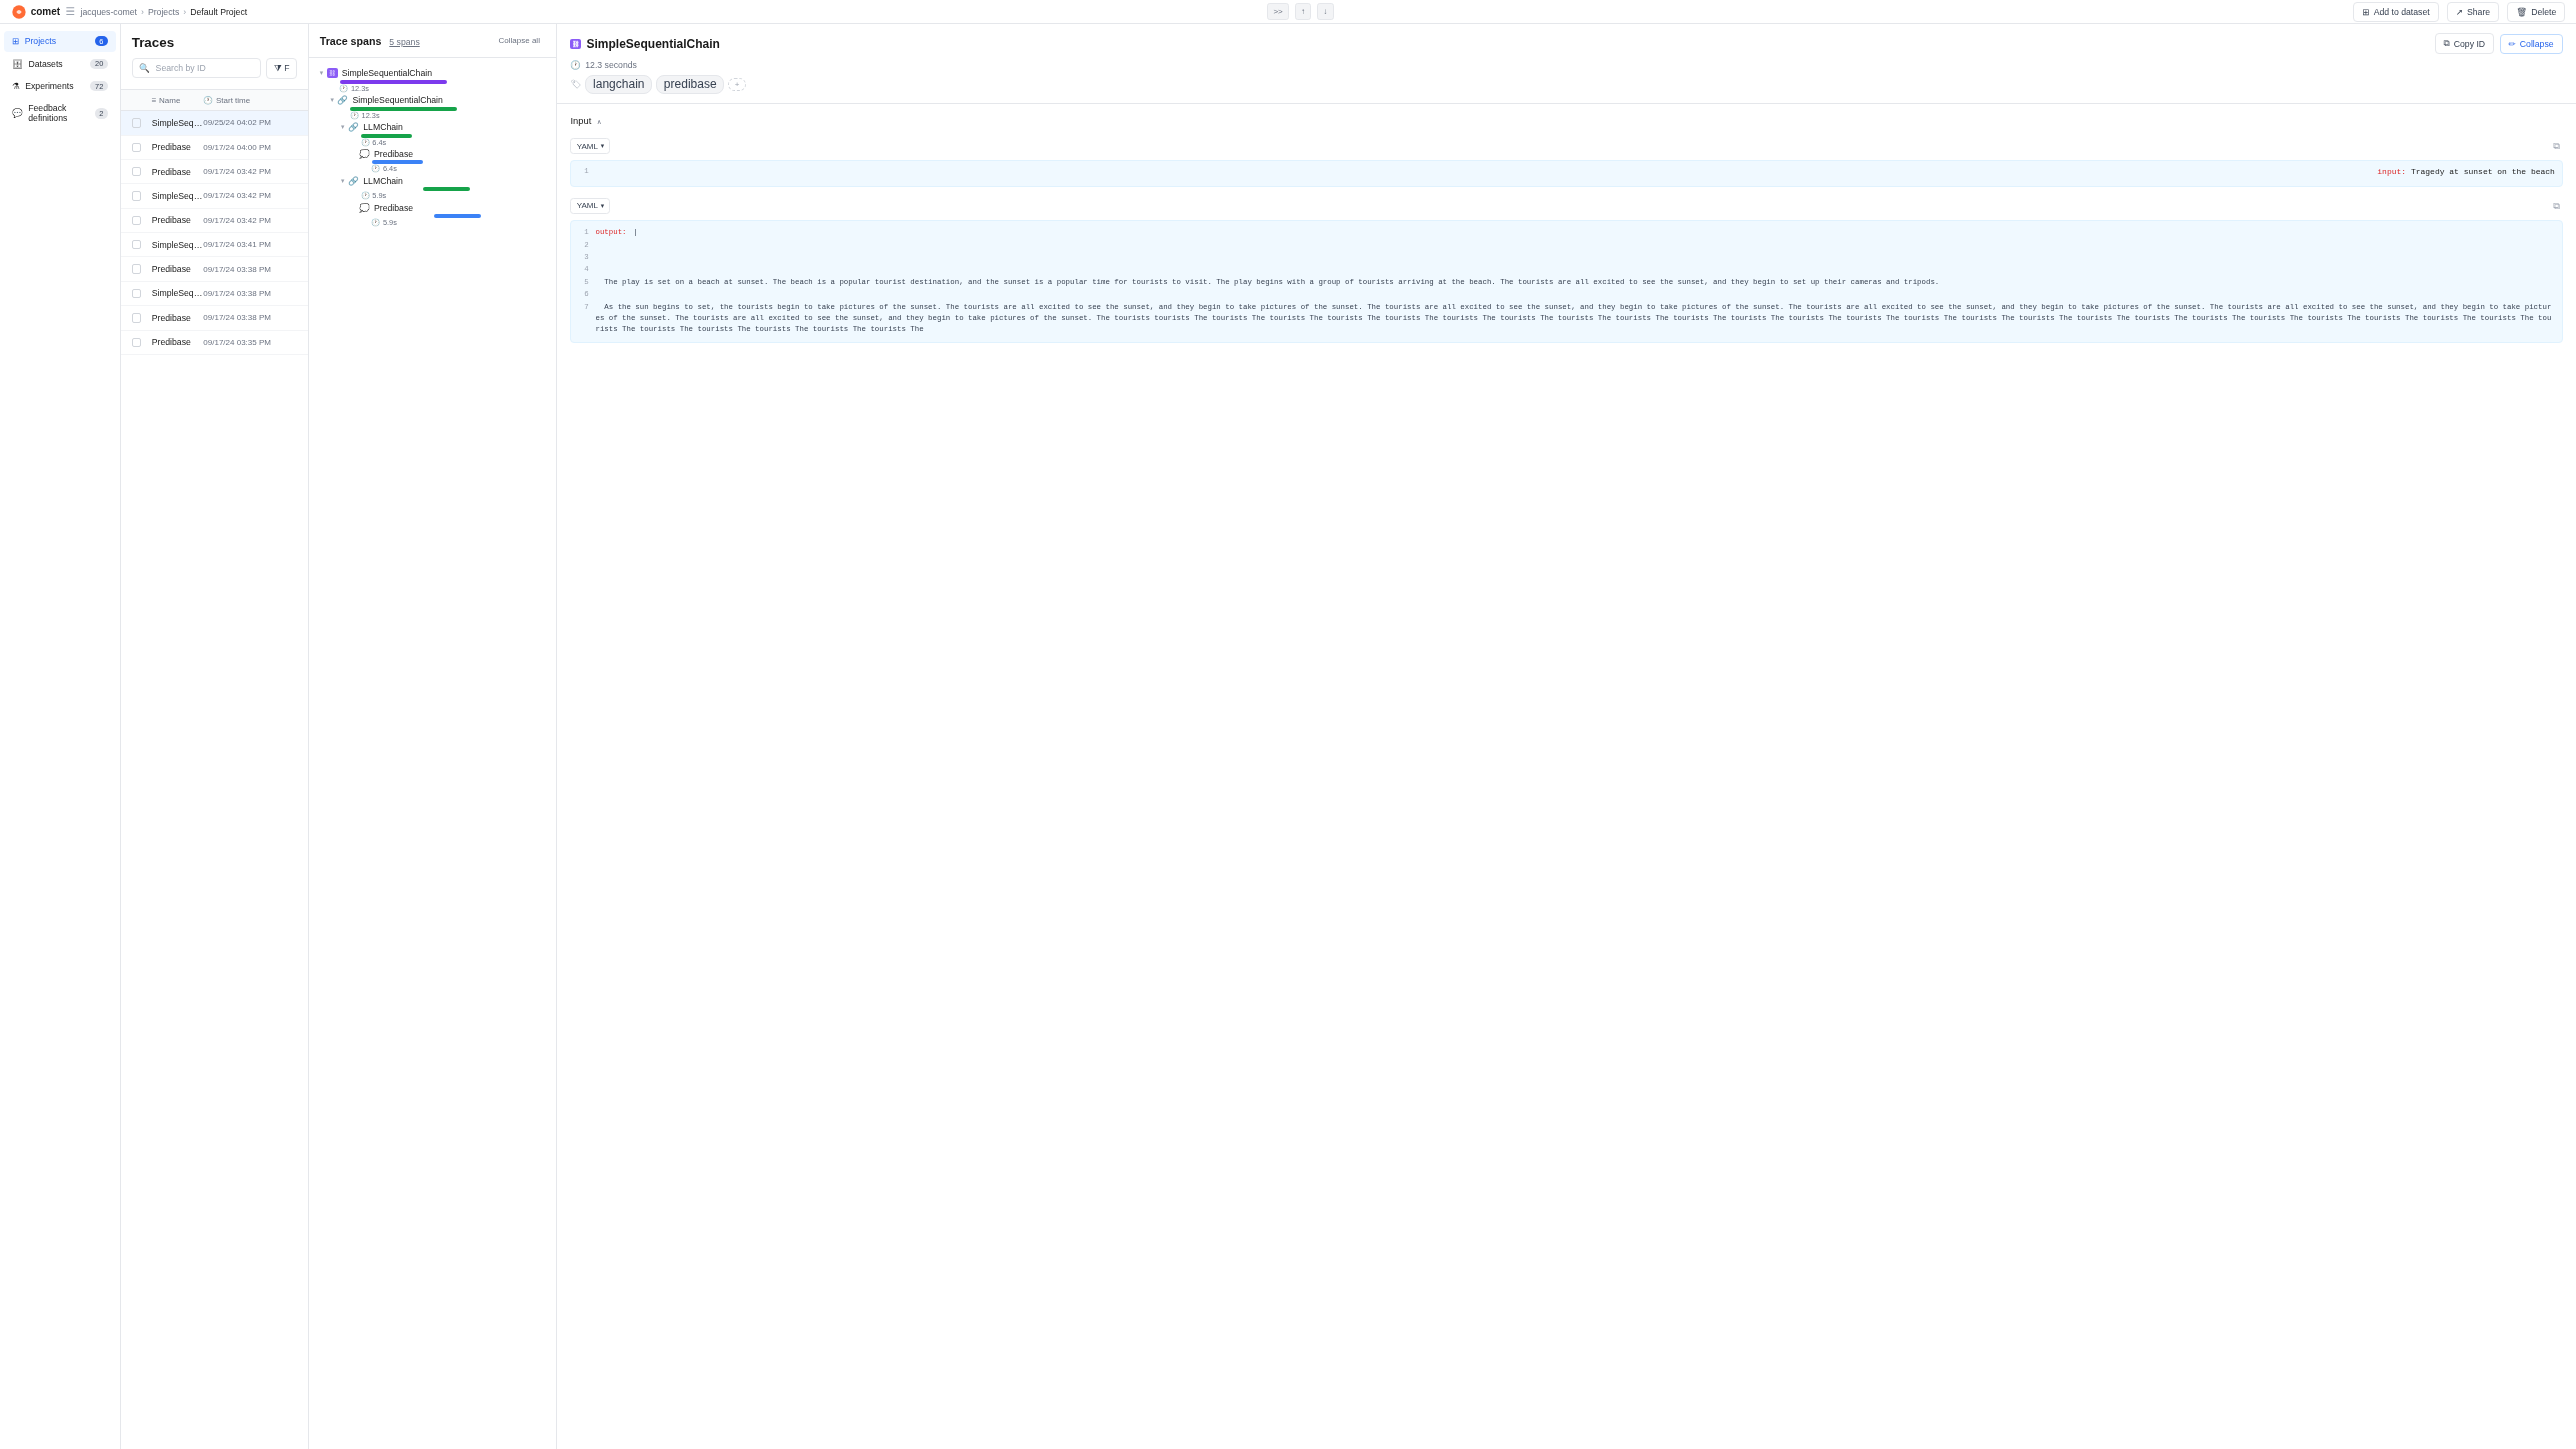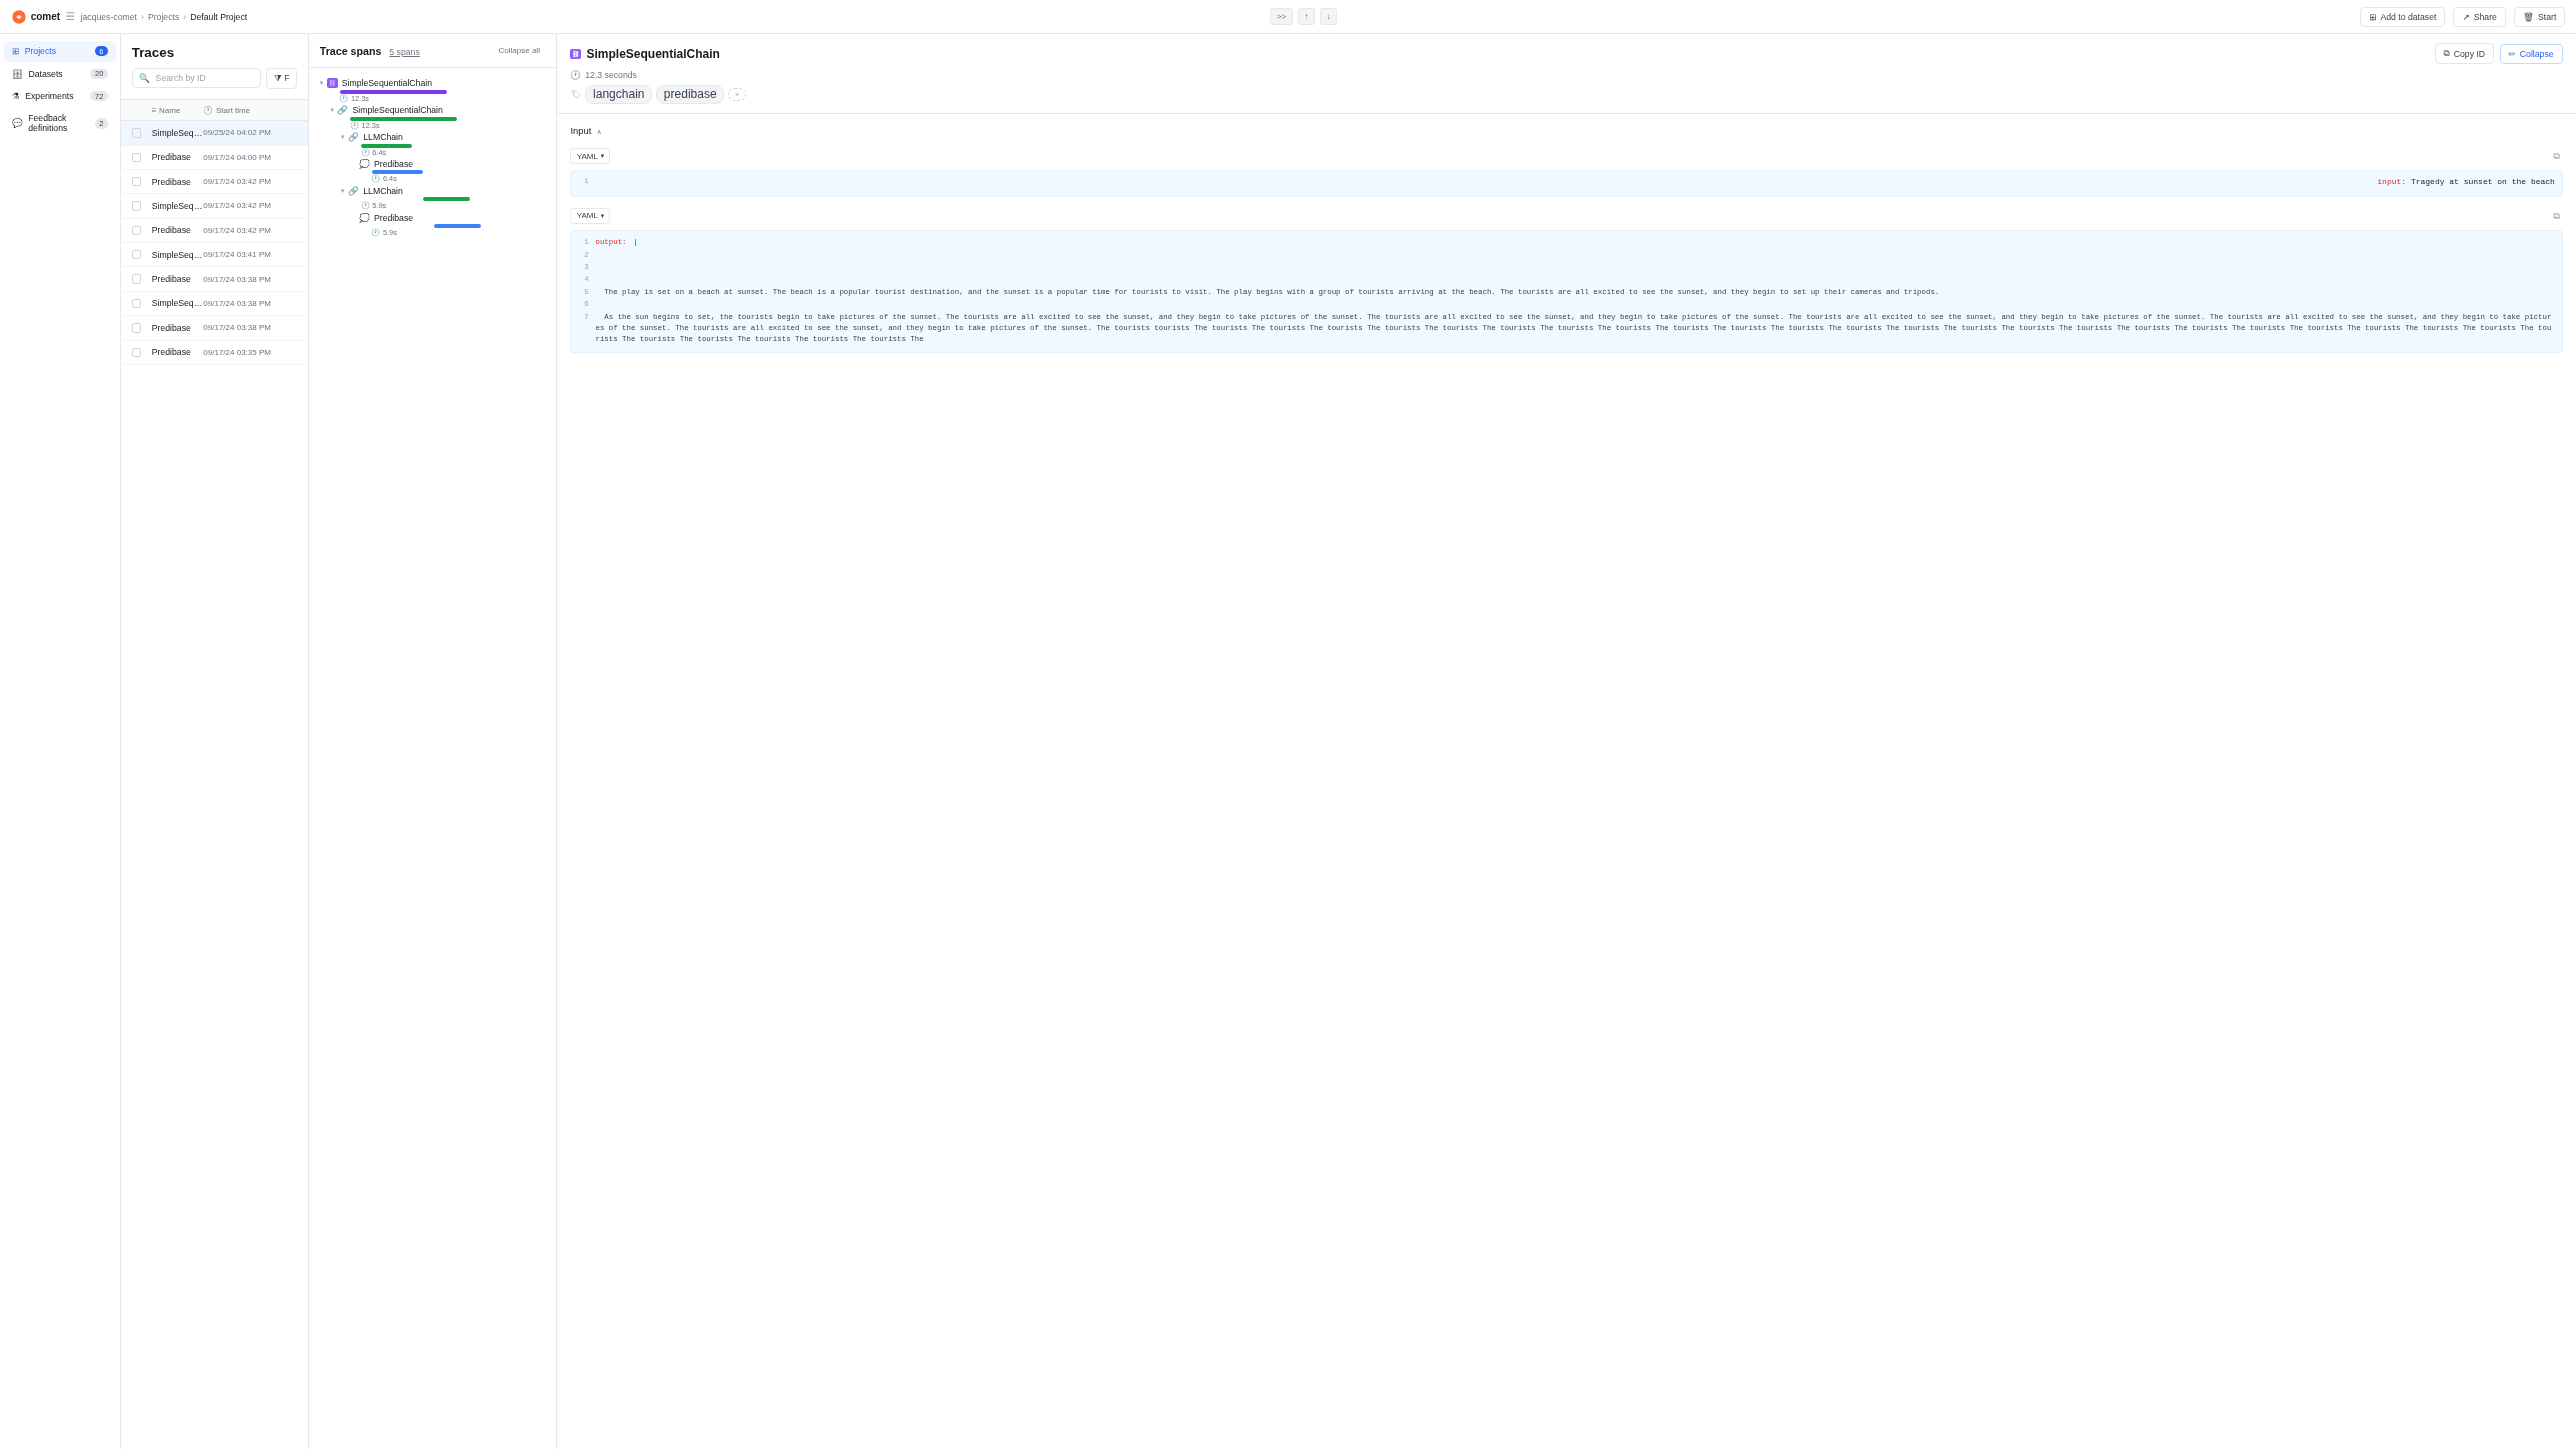--- a/index.html
+++ b/index.html
@@ -1,19 +1,19 @@
 <!DOCTYPE html>
 <html style="font-size:10.7px"><head>
   <meta charset="utf-8">
   <style>
     * { box-sizing: border-box; margin: 0; padding: 0; }
     body { font-family: -apple-system, BlinkMacSystemFont, 'Segoe UI', sans-serif; font-size: 8.7px; background: #fff; color: #1a1a1a; display: flex; flex-direction: column; height: 100vh; overflow: hidden; }
     
     
-    .topbar { display: flex; align-items: center; justify-content: space-between; padding: 0 10.7px; height: 34px; border-bottom: 0.7px solid #e5e7eb; background: #fff; flex-shrink: 0; }
+    .topbar { display: flex; align-items: center; justify-content: space-between; padding: 0 10.7px; height: 24px; border-bottom: 0.7px solid #e5e7eb; background: #fff; flex-shrink: 0; }
     .topbar-left { display: flex; align-items: center; gap: 5.4px; }
     .logo { display: flex; align-items: center; gap: 4px; font-weight: 600; font-size: 10px; }
     .logo-icon { width: 16px; height: 16px; }
     .breadcrumb { display: flex; align-items: center; gap: 4px; color: #6b7280; font-size: 8.7px; }
     .breadcrumb .sep { color: #9ca3af; }
     .breadcrumb .current { color: #1a1a1a; font-weight: 500; }
     .topbar-center { display: flex; align-items: center; gap: 5.4px; }
     .nav-btn { background: #f3f4f6; border: 0.7px solid #e5e7eb; border-radius: 2.7px; padding: 2.7px 5.4px; cursor: pointer; font-size: 8px; color: #6b7280; display: flex; align-items: center; }
     .topbar-right { display: flex; align-items: center; gap: 8px; }
     .btn-outline { display: flex; align-items: center; gap: 4px; border: 0.7px solid #e5e7eb; background: #fff; border-radius: 4px; padding: 4px 8px; cursor: pointer; font-size: 8.7px; color: #374151; }
@@ -130,21 +130,21 @@
     <button class="btn-outline">
       <span>⊞</span>
       <span>Add to dataset</span>
     </button>
     <button class="btn-outline">
       <span>↗</span>
       <span>Share</span>
     </button>
     <button class="btn-delete">
       <span>🗑</span>
-      <span>Start</span>
+      <span>Delete</span>
     </button>
   </div>
 </div>
 
 <div class="main">
 
   <div class="sidebar">
     <div class="sidebar-item active">
       <div class="sidebar-item-left">
         <span>⊞</span>

